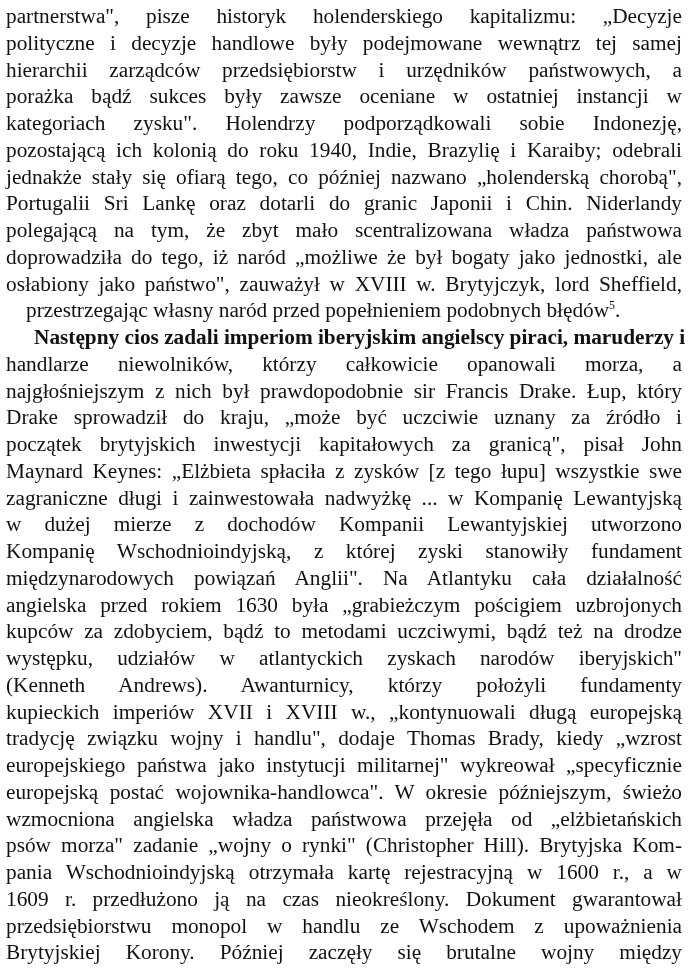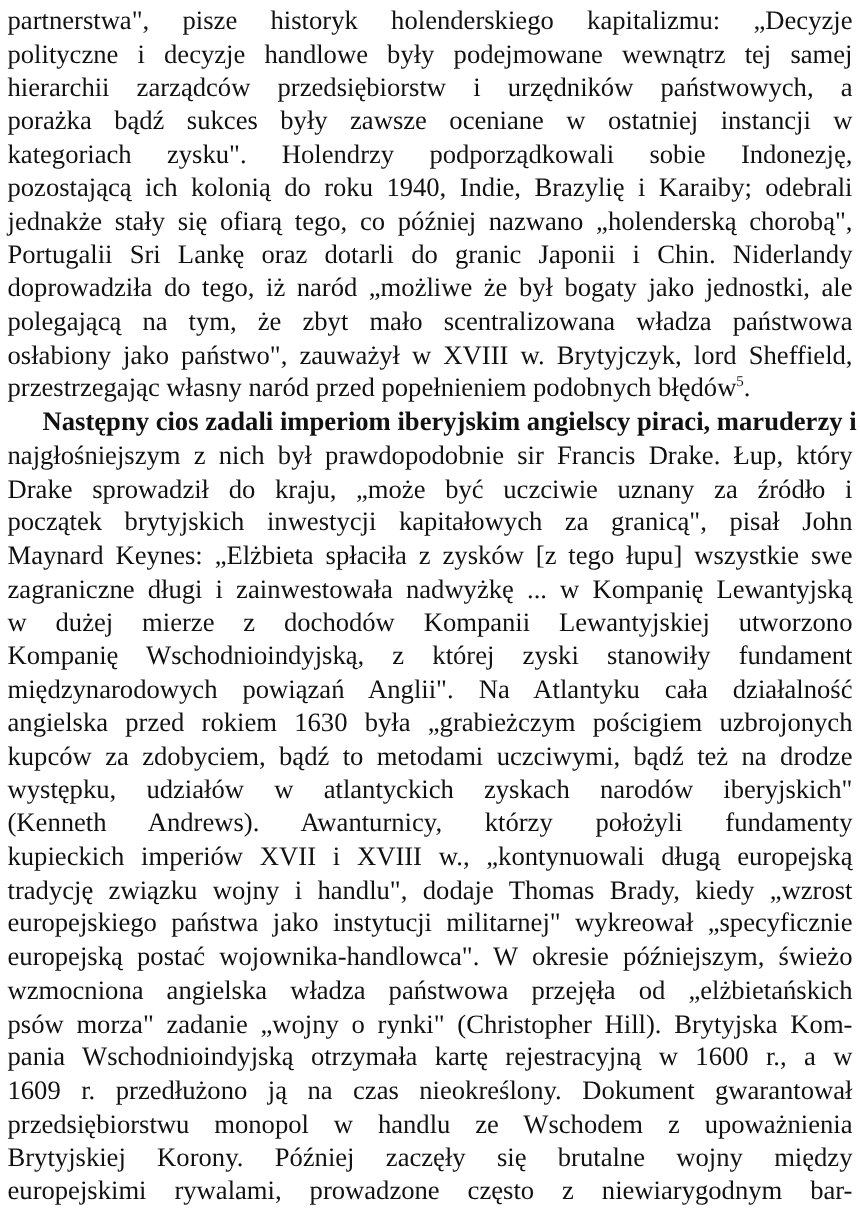--- a/index.html
+++ b/index.html
@@ -25,20 +25,21 @@
   }
   .line {
     display: block;
     white-space: nowrap;
     text-align: justify;
     text-align-last: justify;
     height: 26.75px;
   }
   .line.last {
     text-align-last: left;
+    margin-left: 20px;
   }
   .line.indent {
     padding-left: 28px;
     font-weight: bold;
   }
   sup {
     font-size: 12px;
     line-height: 0;
     vertical-align: 8px;
   }
@@ -49,27 +50,28 @@
 <div class="page">
   <div class="paragraph">
     <span class="line">partnerstwa", pisze historyk holenderskiego kapitalizmu: „Decyzje</span>
     <span class="line">polityczne i decyzje handlowe były podejmowane wewnątrz tej samej</span>
     <span class="line">hierarchii zarządców przedsiębiorstw i urzędników państwowych, a</span>
     <span class="line">porażka bądź sukces były zawsze oceniane w ostatniej instancji w</span>
     <span class="line">kategoriach zysku". Holendrzy podporządkowali sobie Indonezję,</span>
     <span class="line">pozostającą ich kolonią do roku 1940, Indie, Brazylię i Karaiby; odebrali</span>
     <span class="line">jednakże stały się ofiarą tego, co później nazwano „holenderską chorobą",</span>
     <span class="line">Portugalii Sri Lankę oraz dotarli do granic Japonii i Chin. Niderlandy</span>
+    <span class="line">polegającą na tym, że zbyt mało scentralizowana władza państwowa</span>
     <span class="line">doprowadziła do tego, iż naród „możliwe że był bogaty jako jednostki, ale</span>
-    <span class="line">polegającą na tym, że zbyt mało scentralizowana władza państwowa</span>
     <span class="line">osłabiony jako państwo", zauważył w XVIII w. Brytyjczyk, lord Sheffield,</span>
     <span class="line last"><span>przestrzegając własny naród przed popełnieniem podobnych błędów</span><sup>5</sup><span>.</span></span>
   </div>
   <div class="paragraph">
     <span class="line indent">Następny cios zadali imperiom iberyjskim angielscy piraci, maruderzy i</span>
+    <span class="line">handlarze niewolników, którzy całkowicie opanowali morza, a</span>
     <span class="line">najgłośniejszym z nich był prawdopodobnie sir Francis Drake. Łup, który</span>
     <span class="line">Drake sprowadził do kraju, „może być uczciwie uznany za źródło i</span>
     <span class="line">początek brytyjskich inwestycji kapitałowych za granicą", pisał John</span>
     <span class="line">Maynard Keynes: „Elżbieta spłaciła z zysków [z tego łupu] wszystkie swe</span>
     <span class="line">zagraniczne długi i zainwestowała nadwyżkę ... w Kompanię Lewantyjską</span>
     <span class="line">w dużej mierze z dochodów Kompanii Lewantyjskiej utworzono</span>
     <span class="line">Kompanię Wschodnioindyjską, z której zyski stanowiły fundament</span>
     <span class="line">międzynarodowych powiązań Anglii". Na Atlantyku cała działalność</span>
     <span class="line">angielska przed rokiem  1630 była  „grabieżczym pościgiem uzbrojonych</span>
     <span class="line">kupców za zdobyciem, bądź to metodami uczciwymi, bądź też na drodze</span>

